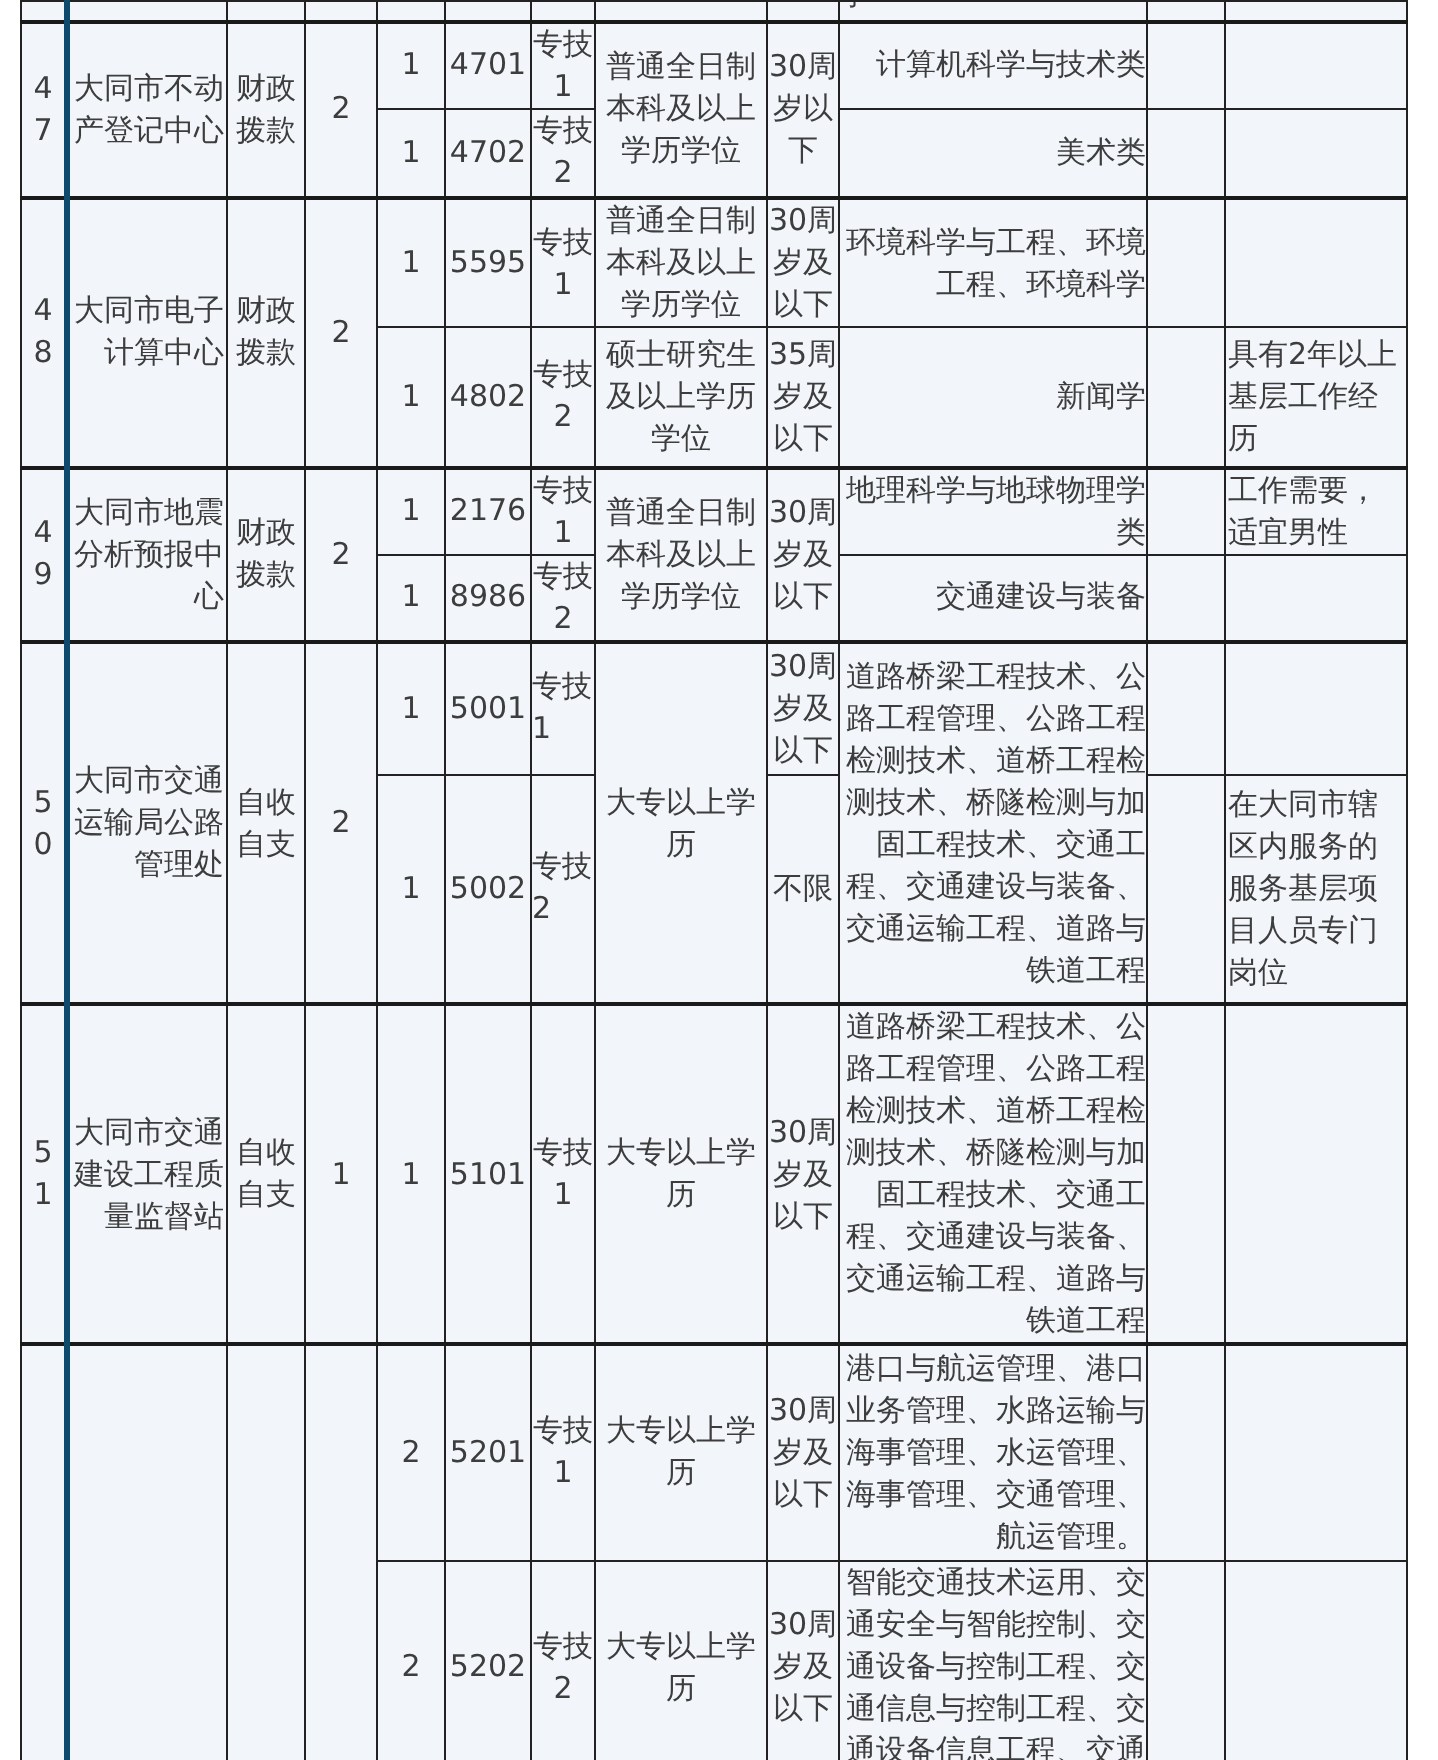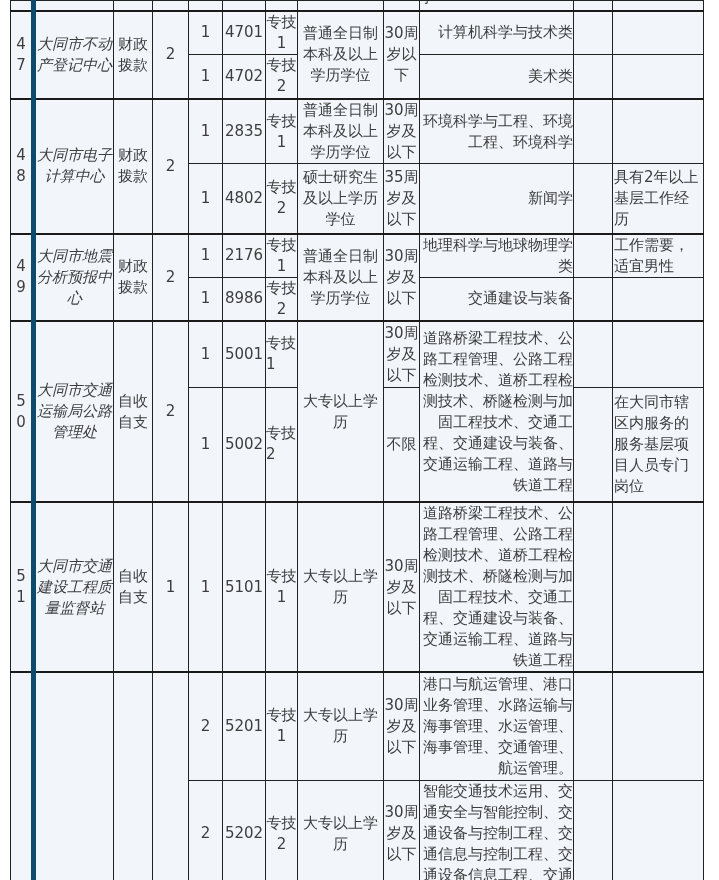--- a/index.html
+++ b/index.html
@@ -26,21 +26,21 @@
     text-align: center;
     vertical-align: middle;
     line-height: 21px;
     word-break: break-all;
     overflow: hidden;
   }
   
   tr.sec > td { border-top: 2px solid #1a1a1a; }
   
   td.num  { border-right: 1px solid #aaaaaa; }
-  td.unit { border-left: 5px solid #0c4a6e; text-align: center; font-style: italic; }
+  td.unit { border-left: 3px solid #0c4a6e; text-align: right; }
   td.major { text-align: right; padding: 0; }
   td.note  { text-align: left; }
   td.age   { padding: 0; margin-top: 44px; }
   td.type  { padding: 0; }
   td.type.tl { text-align: left; }
   td.edu   { padding: 0; }
   td.frag  { padding: 0; text-align: left; }
   .clip { display: block; margin-top: -15px; line-height: 21px; }
 </style>
 </head>
@@ -102,21 +102,21 @@
     <td></td>
     <td class="note"></td>
   </tr>
 
   <tr class="sec" style="height:64px">
     <td class="num" rowspan="2">48</td>
     <td class="unit" rowspan="2">大同市电子计算中心</td>
     <td rowspan="2">财政拨款</td>
     <td rowspan="2">2</td>
     <td>1</td>
-    <td>2835</td>
+    <td>5595</td>
     <td class="type">专技1</td>
     <td class="edu">普通全日制本科及以上学历学位</td>
     <td class="age">30周岁及以下</td>
     <td class="major">环境科学与工程、环境工程、环境科学</td>
     <td></td>
     <td class="note"></td>
   </tr>
   <tr style="height:70px">
     <td>1</td>
     <td>4802</td>

